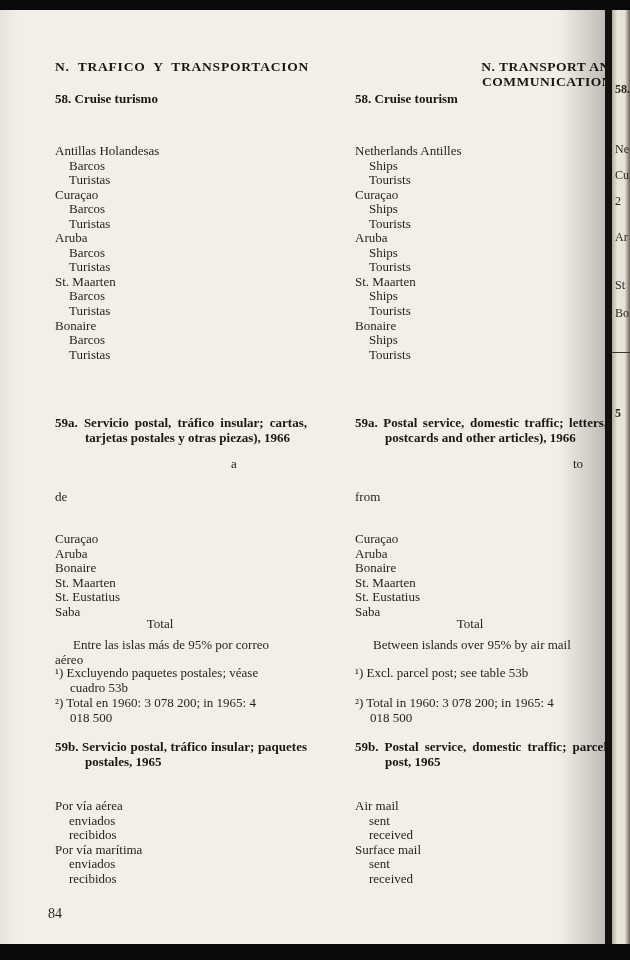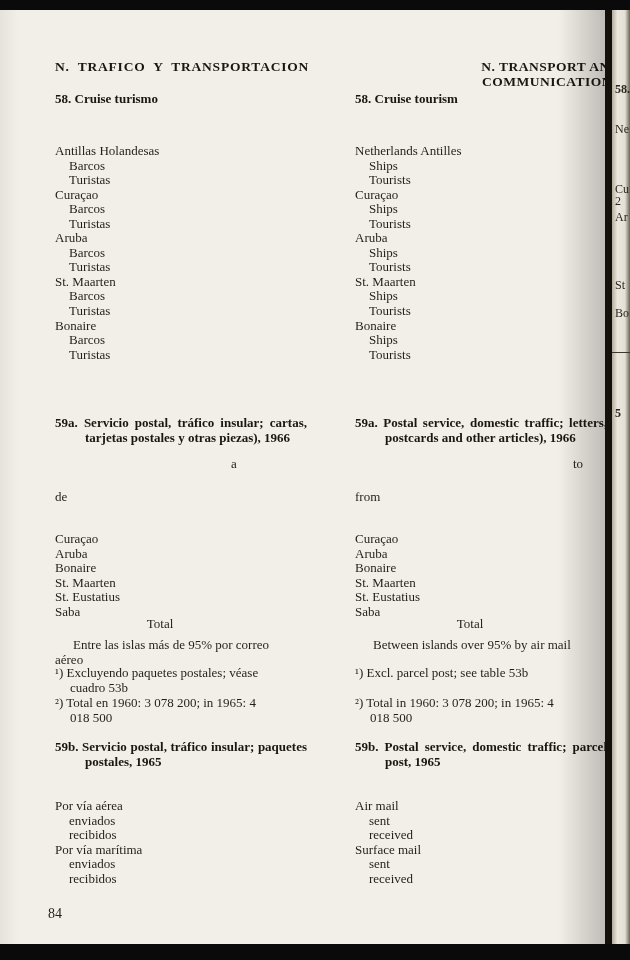--- a/index.html
+++ b/index.html
@@ -157,23 +157,23 @@
         <div class="line ind">received</div>
       </div>
 
     <div id="pagenum" class="abs">84</div>
   </div>
 
   <div class="spine"></div>
 
   <div class="sliver">
     <span class="frag b" style="top:72px">58.</span>
-    <span class="frag" style="top:112px">Ne</span>
-    <span class="frag" style="top:172px">Cu</span>
+    <span class="frag" style="top:132px">Ne</span>
+    <span class="frag" style="top:158px">Cu</span>
     <span class="frag" style="top:184px">2</span>
-    <span class="frag" style="top:200px">Ar</span>
+    <span class="frag" style="top:220px">Ar</span>
     <span class="frag" style="top:268px">St</span>
     <span class="frag" style="top:296px">Bo</span>
     <span class="frag b" style="top:396px">5</span>
     <div class="frag-rule"></div>
   </div>
 
 </div>
 
 </body></html>

